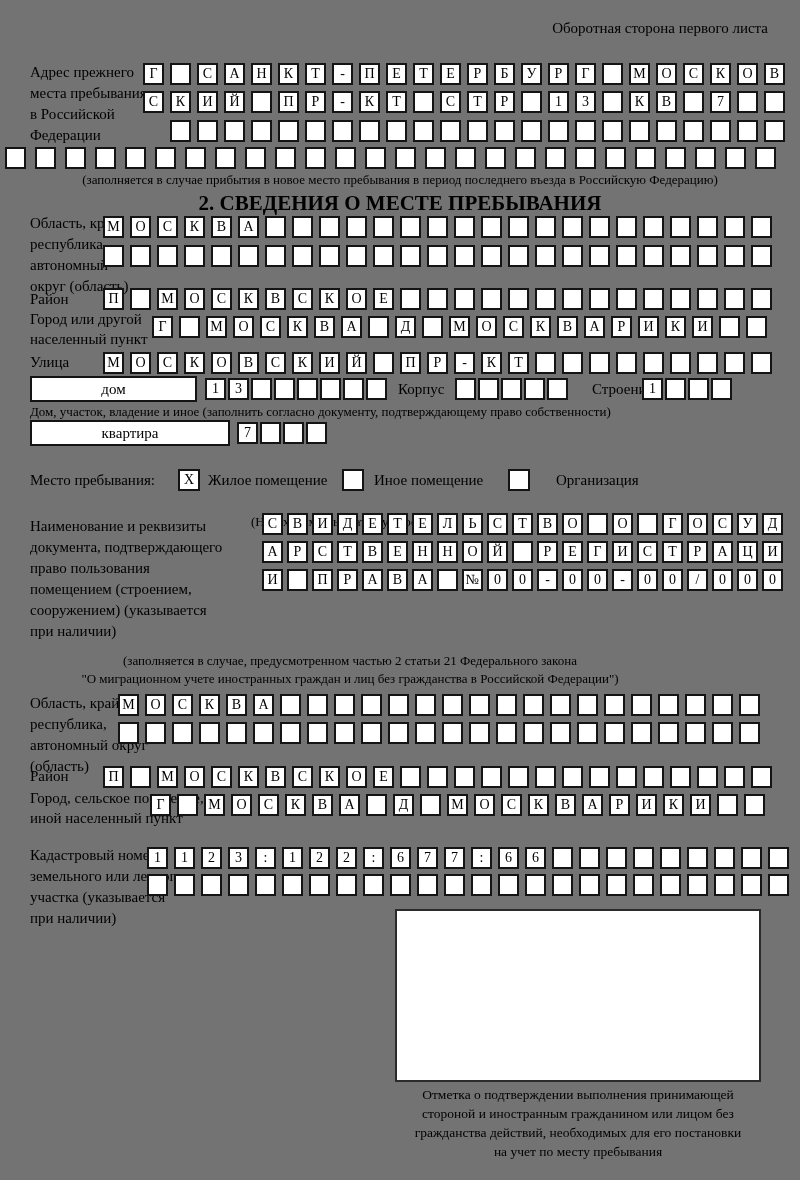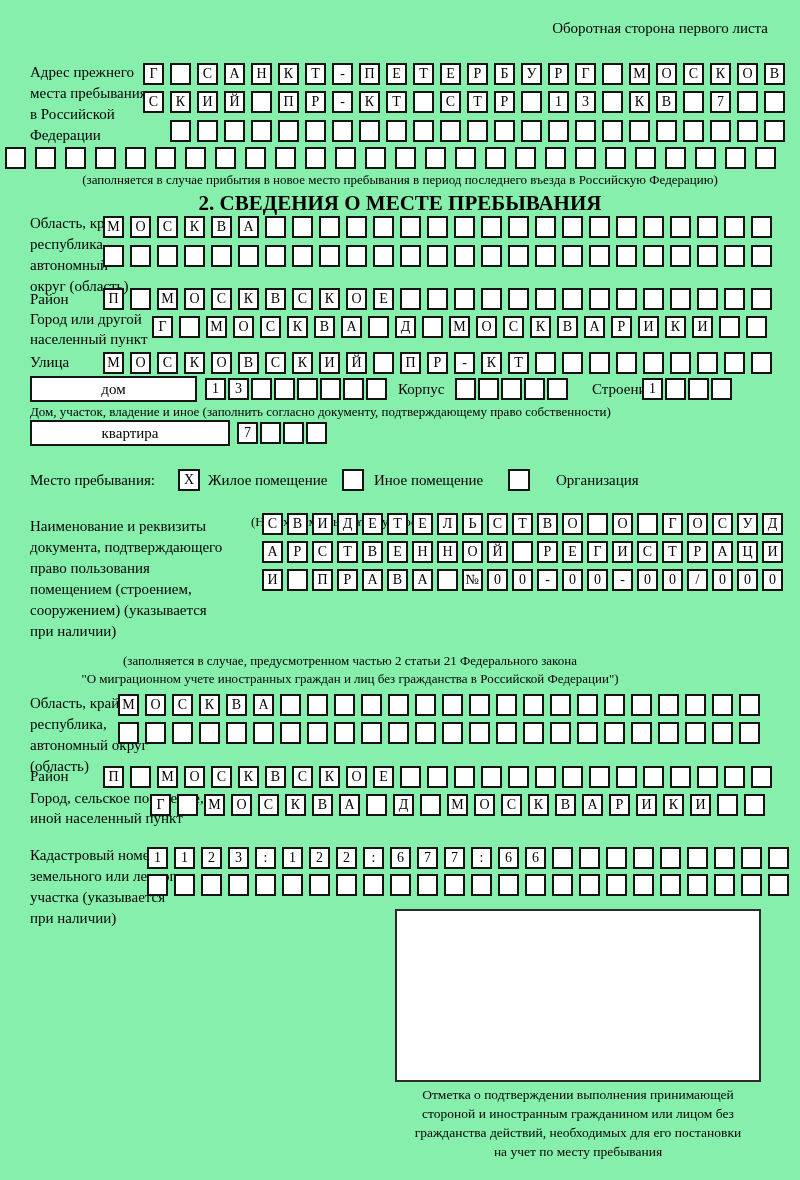--- a/index.html
+++ b/index.html
@@ -1,17 +1,17 @@
 <!DOCTYPE html>
 <html><head>
 <meta charset="utf-8">
 <style>
   html,body{margin:0;padding:0;background:#fff;}
   .sheet{
-    position:relative;width:800px;height:1180px;background:#86efac;
+    position:relative;width:800px;height:1180px;background:#737373;
     font-family:"Liberation Serif", serif;color:#000;overflow:hidden;
   }
   .hdr{position:absolute;font-size:15px;}
   .lbl{position:absolute;font-size:15px;line-height:21px;white-space:pre-line;font-family:Liberation Serif, serif;}
   .inl{position:absolute;font-size:15px;}
   .title{position:absolute;left:0;width:800px;text-align:center;font-weight:bold;font-size:21px;}
   .note{position:absolute;font-size:13px;white-space:pre-line;}
   .center{text-align:center;}
   .cells{position:absolute;display:flex;gap:6px;}
   .cells.g9{gap:9px;}

